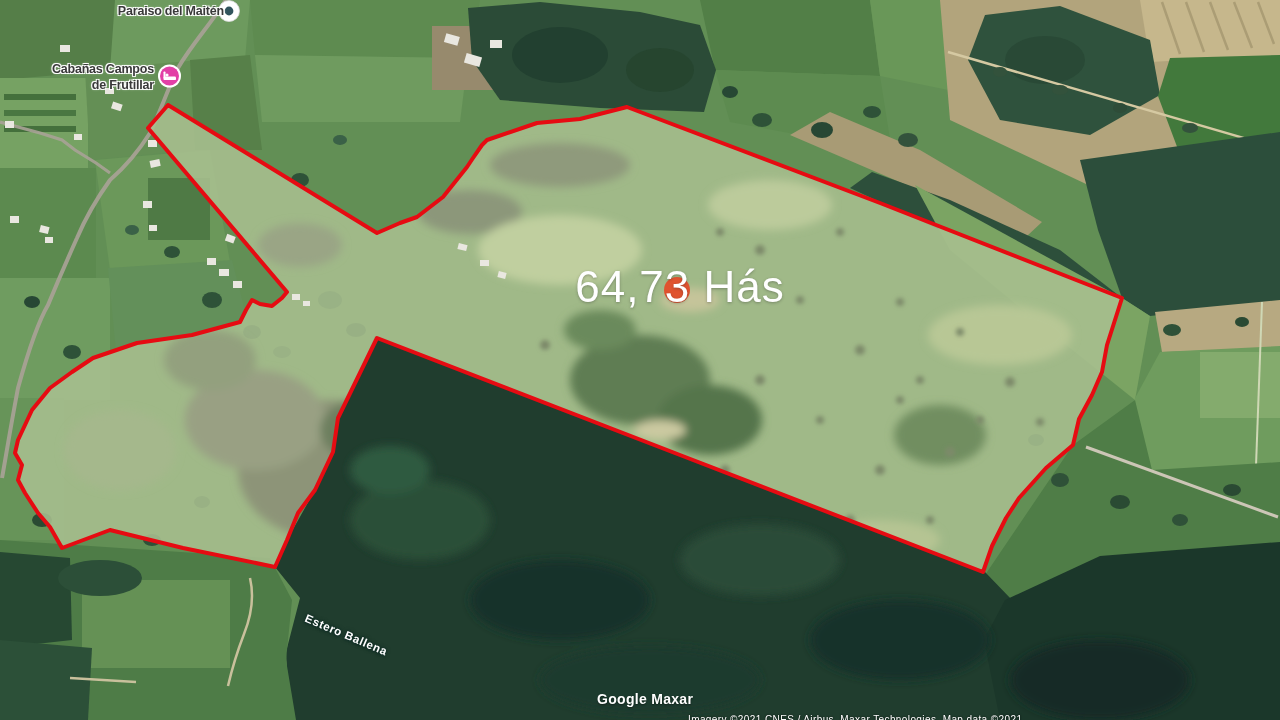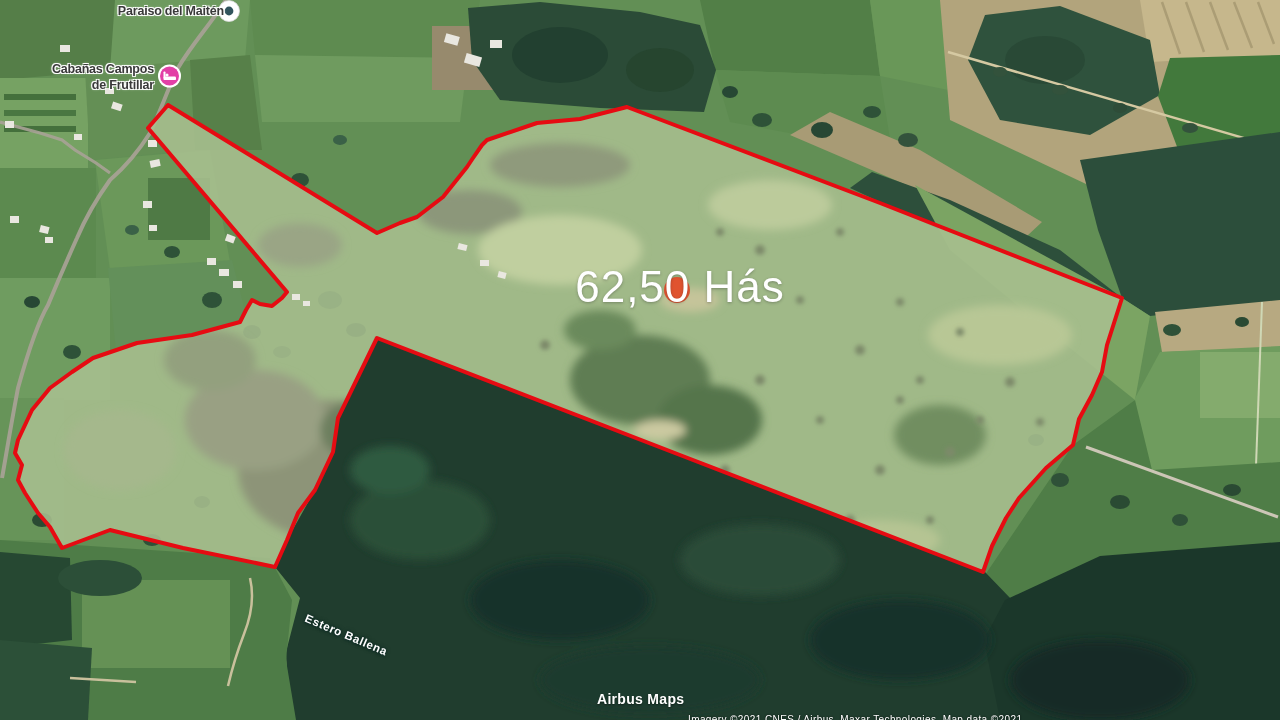--- a/index.html
+++ b/index.html
@@ -265,28 +265,28 @@
   </g>
   <g>
     <circle cx="169.5" cy="76" r="11.5" fill="#ffffff"></circle>
     <circle cx="169.5" cy="76" r="9.5" fill="#e23fa6"></circle>
     <rect x="163.5" y="71.5" width="2" height="7" rx="0.8" fill="#ffffff"></rect>
     <circle cx="167" cy="75" r="1.6" fill="#ffffff"></circle>
     <rect x="163.5" y="76.5" width="12.5" height="3.6" rx="1.2" fill="#ffffff"></rect>
   </g>
 </svg>
 
-<div class="overlay-label area-label">62,50 Hás</div>
+<div class="overlay-label area-label">64,73 Hás</div>
 
 <div class="poi-label poi-paraiso">Paraiso del Maitén</div>
 
 <div class="poi-label poi-cabanas">
   <div>Cabañas Campos</div>
   <div>de Frutillar</div>
 </div>
 
 <div class="overlay-label water-label">Estero Ballena</div>
 
-<div class="overlay-label gmaps-watermark">Airbus Maps</div>
+<div class="overlay-label gmaps-watermark">Google Maxar</div>
 
 <div class="overlay-label attribution">Imagery ©2021 CNES / Airbus, Maxar Technologies, Map data ©2021</div>
 
 </div>
 
 </body></html>

